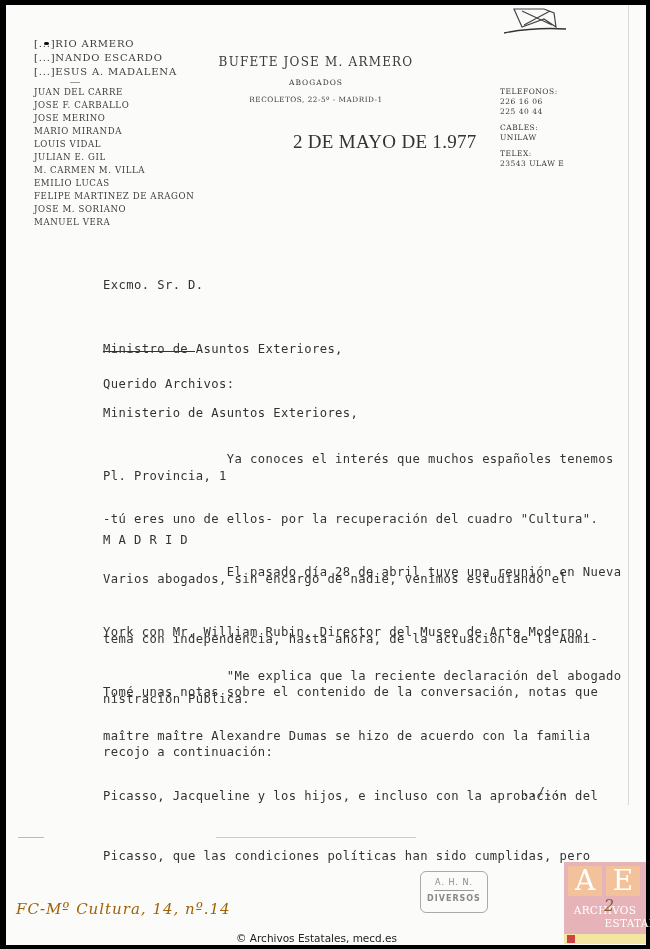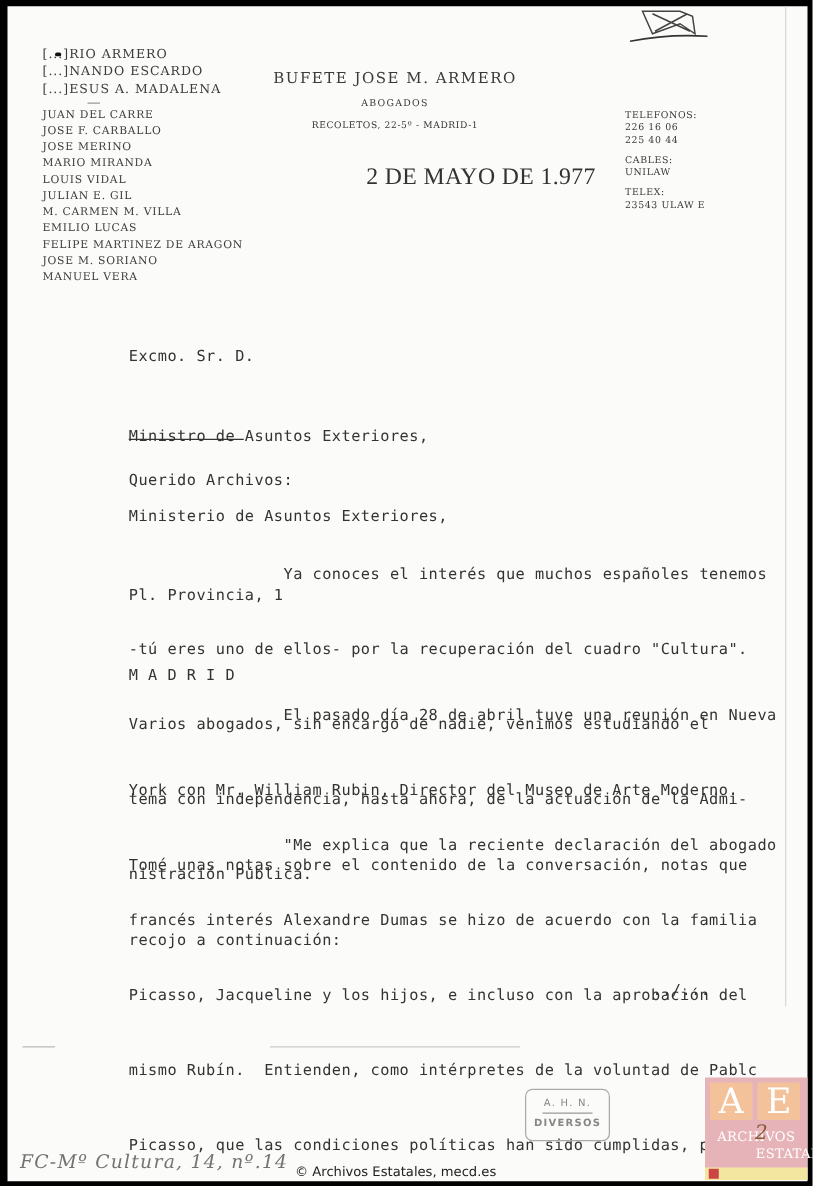--- a/index.html
+++ b/index.html
@@ -58,22 +58,22 @@
     .fold-line { position: absolute; left: 12px; top: 832px; height: 1px; background: #bbb; }
     .stamp {
       position: absolute; left: 414px; top: 866px; width: 66px; height: 40px;
       border: 1.5px solid #aaa; border-radius: 6px; text-align: center;
       font-family: "DejaVu Sans", sans-serif; color: #888; font-size: 8px; letter-spacing: 1px;
     }
     .stamp .top { margin-top: 6px; }
     .stamp .rule { width: 40px; height: 1px; background: #999; margin: 3px auto; }
     .stamp .bottom { font-weight: bold; }
     .handwritten {
-      position: absolute; left: 10px; top: 915px;
-      font-family: "DejaVu Serif", serif; font-style: italic; font-size: 15px; color: #737373;
+      position: absolute; left: 10px; top: 895px;
+      font-family: "DejaVu Serif", serif; font-style: italic; font-size: 15px; color: #a16207;
       letter-spacing: 1px;
     }
     .copyright {
       position: absolute; left: 236px; top: 932px;
       font-family: "DejaVu Sans", sans-serif; font-size: 10.5px; color: #222;
     }
     .ae-logo {
       position: absolute; left: 564px; top: 862px; width: 82px; height: 82px;
       background: #e6b4b8;
     }
@@ -166,23 +166,22 @@
 
   <div class="para p2 mono">
     <div>                El pasado día 28 de abril tuve una reunión en Nueva</div>
     <div>York con Mr. William Rubin, Director del Museo de Arte Moderno.</div>
     <div>Tomé unas notas sobre el contenido de la conversación, notas que</div>
     <div>recojo a continuación:</div>
   </div>
 
   <div class="para p3 mono">
     <div>                "Me explica que la reciente declaración del abogado</div>
-    <div>francés interés Alexandre Dumas se hizo de acuerdo con la familia</div>
+    <div>maître maître Alexandre Dumas se hizo de acuerdo con la familia</div>
     <div>Picasso, Jacqueline y los hijos, e incluso con la aprobación del</div>
-    <div>mismo Rubín.  Entienden, como intérpretes de la voluntad de Pablc</div>
     <div>Picasso, que las condiciones políticas han sido cumplidas, pero</div>
     
   </div>
 
   <div class="continues mono">../...</div>
 
   <div class="fold-line" style="width:26px;"></div>
   <div class="fold-line" style="left:210px;width:200px;background:#ccc;"></div>
 
   <div class="stamp">

